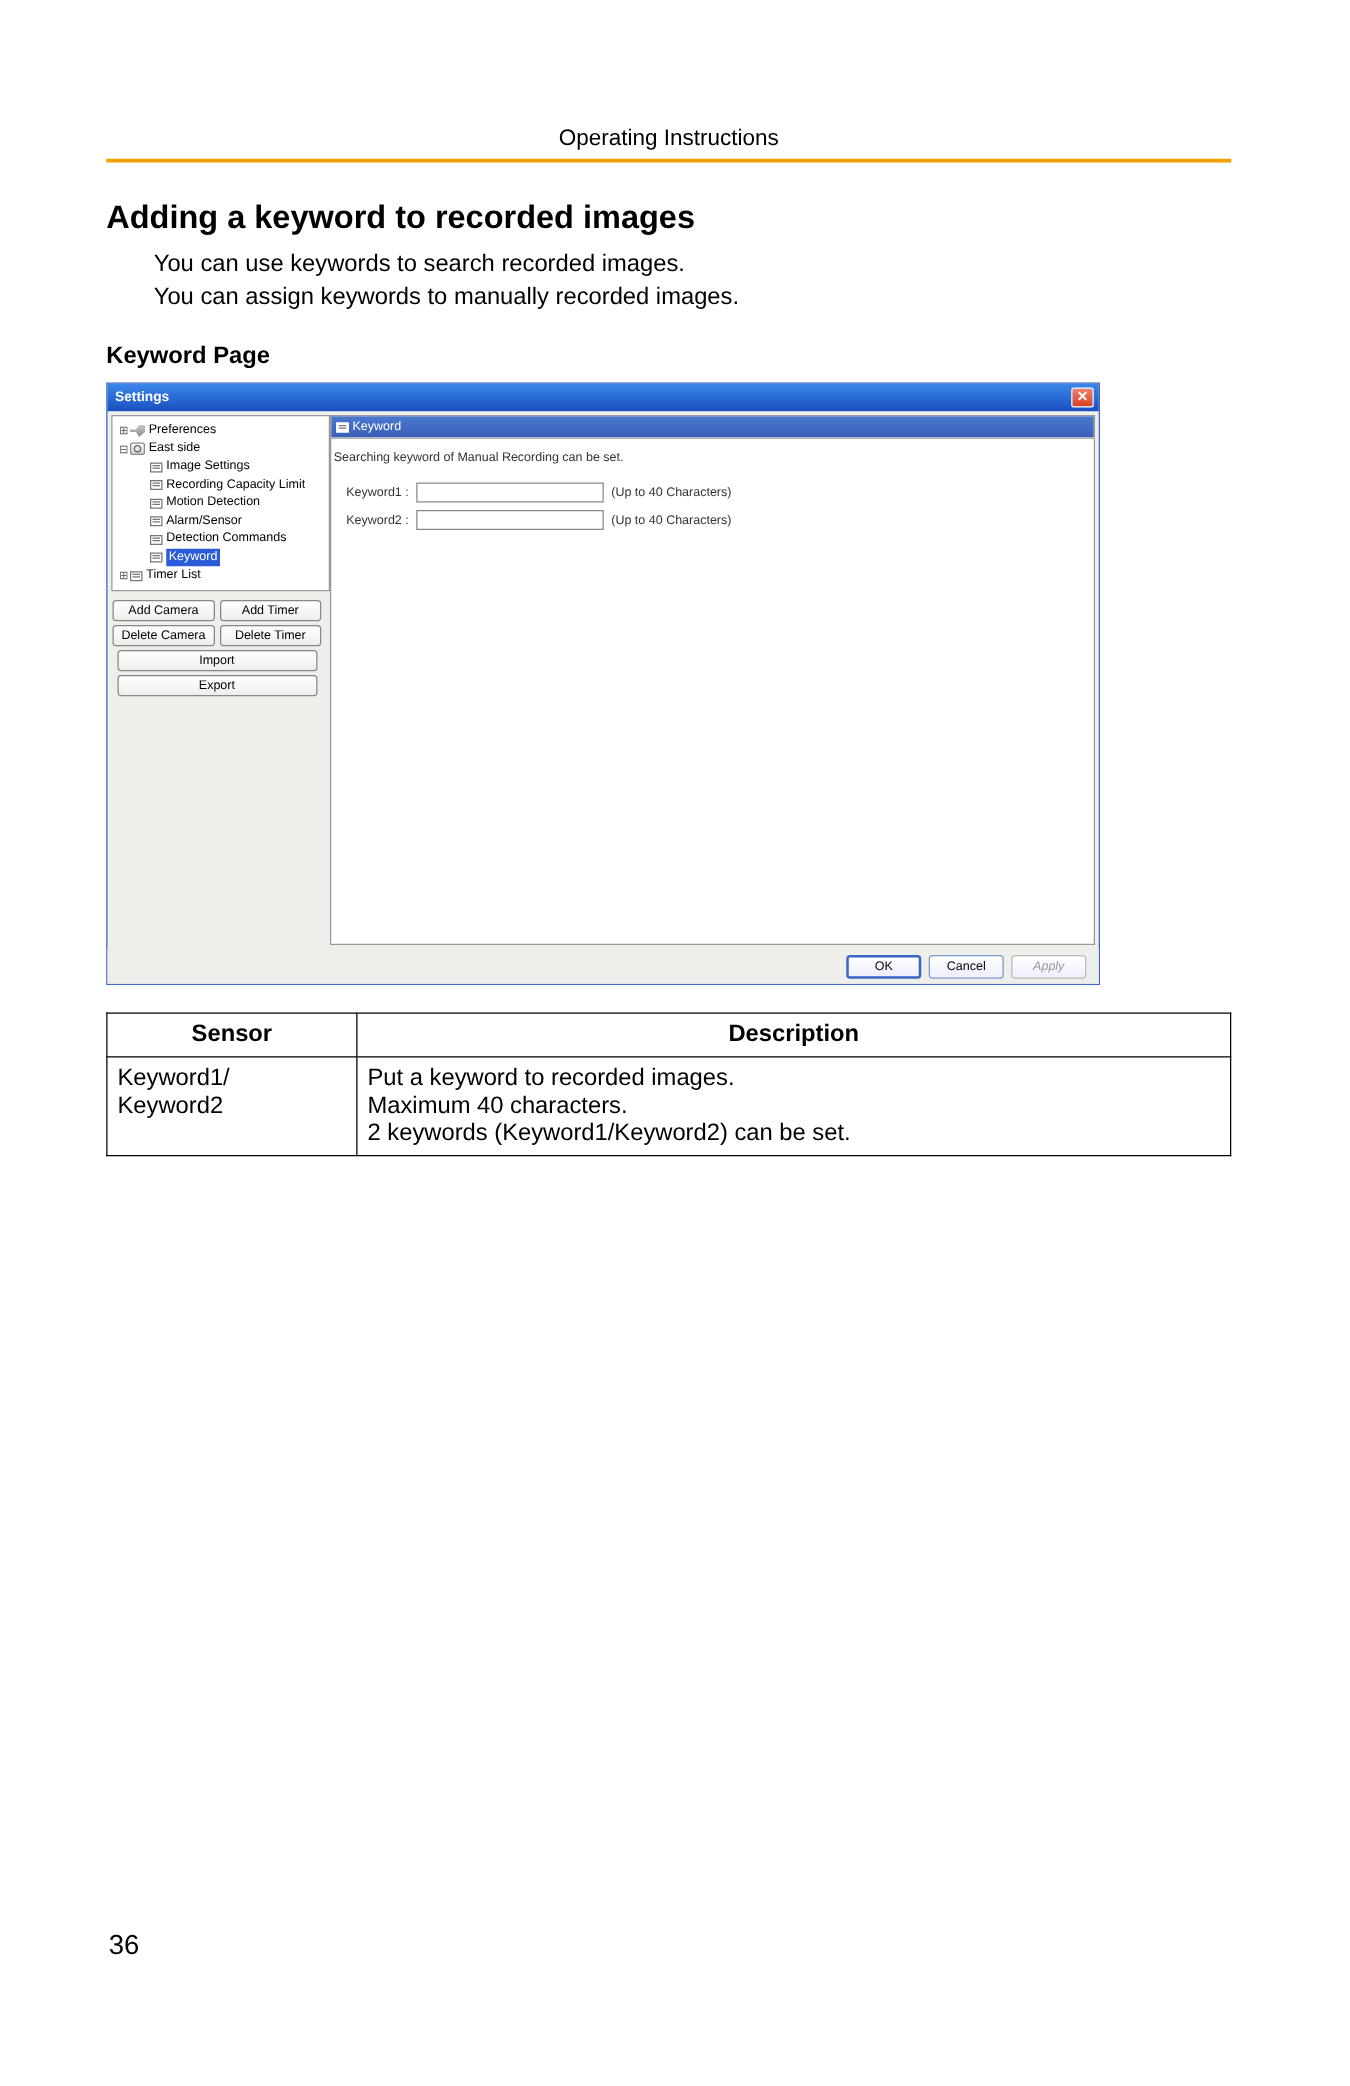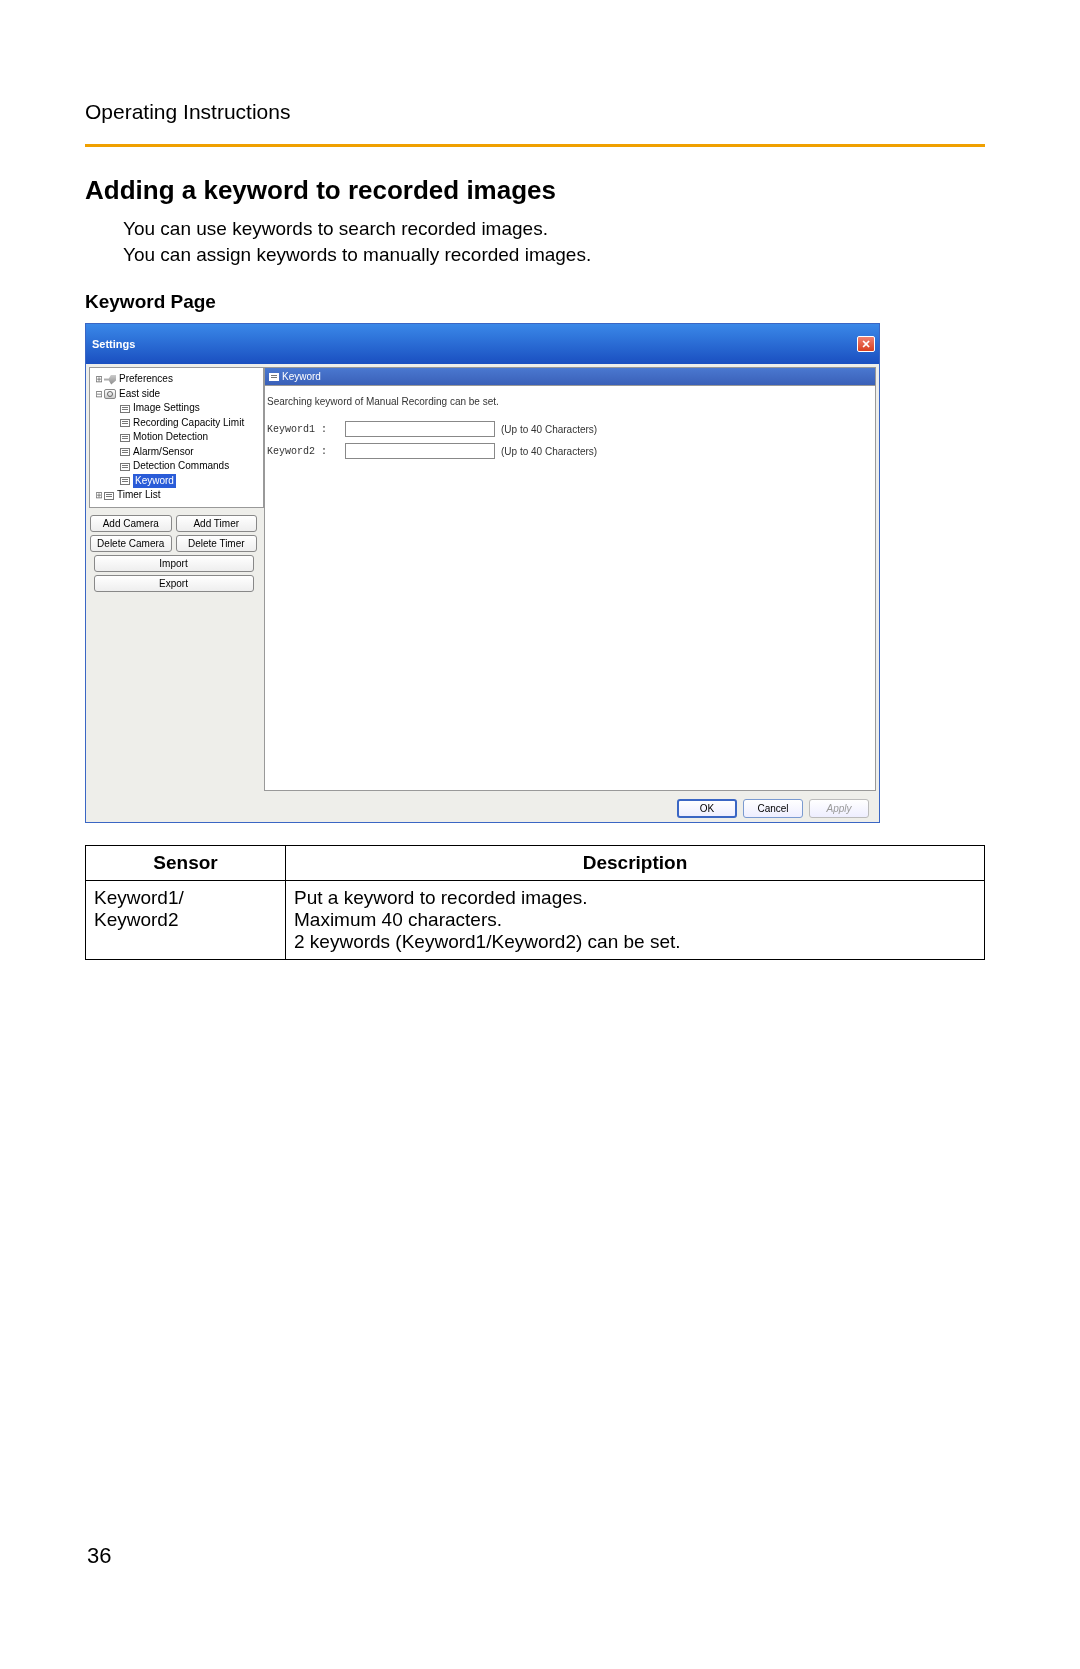--- a/index.html
+++ b/index.html
@@ -5,23 +5,24 @@
   * { box-sizing: border-box; margin: 0; padding: 0; }
   body {
     font-family: Arial, Helvetica, sans-serif;
     background: #fff;
     width: 1080px;
     height: 1669px;
     position: relative;
     padding: 100px 95px 0 85px;
   }
   .header-text {
-    font-size: 21px;
+    font-size: 18px;
     color: #000;
-    margin-bottom: 20px;
+    margin-bottom: 6px;
+    text-align: center;
   }
   .yellow-rule {
     height: 3px;
     background: #f0a000;
     margin-bottom: 28px;
   }
   h1.main-title {
     font-size: 26px;
     font-weight: bold;
     margin-bottom: 10px;
@@ -42,21 +43,21 @@
   
   .settings-window {
     width: 795px;
     border: 1px solid #3a66c4;
     background: #eeeeea;
     font-family: Tahoma, Arial, sans-serif;
     font-size: 10px;
     margin-bottom: 22px;
   }
   .titlebar {
-    height: 40px;
+    height: 22px;
     background: linear-gradient(to bottom, #3a88e8, #1a4fc0);
     color: #fff;
     display: flex;
     align-items: center;
     padding: 0 4px 0 6px;
     font-weight: bold;
     font-size: 11px;
   }
   .titlebar .title { flex: 1; }
   .close-btn {
@@ -143,21 +144,21 @@
   .keyword-body {
     flex:1;
     background:#fff;
     border:1px solid #999;
     padding: 10px 2px;
     font-size:10px;
     color:#333;
   }
   .desc-text { margin-bottom: 14px; font-size:10px; }
   .kw-row { display:flex; align-items:center; margin-bottom:6px; font-size:10px;}
-  .kw-label { width:60px; text-align:right; margin-right:18px;font-family:Liberation Mono, monospace; }
+  .kw-label { width:60px; text-align:right; margin-right:6px; }
   .kw-input {
     width: 150px; height: 16px;
     border: 1px solid #888;
     background:#fff;
   }
   .kw-hint { margin-left: 6px; color:#333; }
 
   .dialog-footer {
     height: 28px;
     display:flex; justify-content:flex-end; align-items:center;

